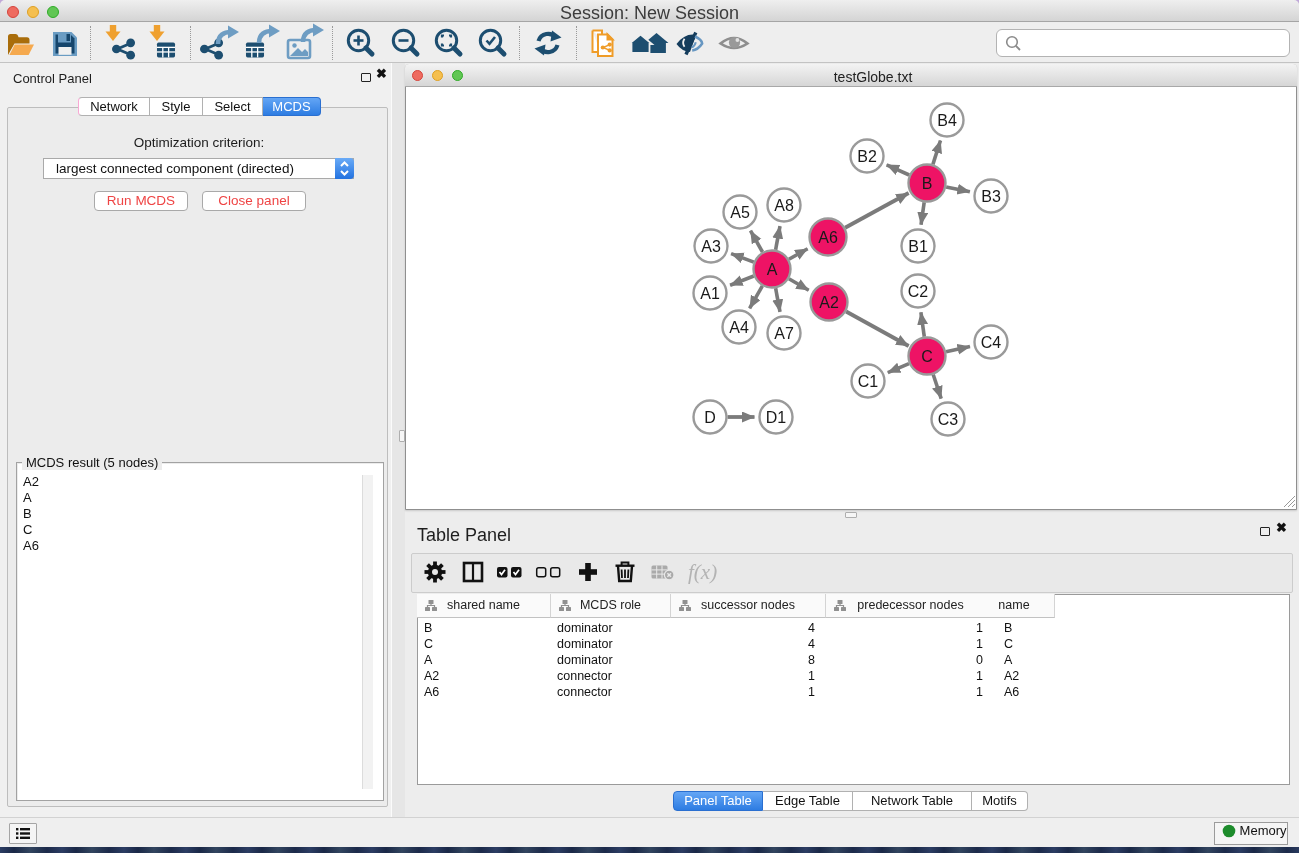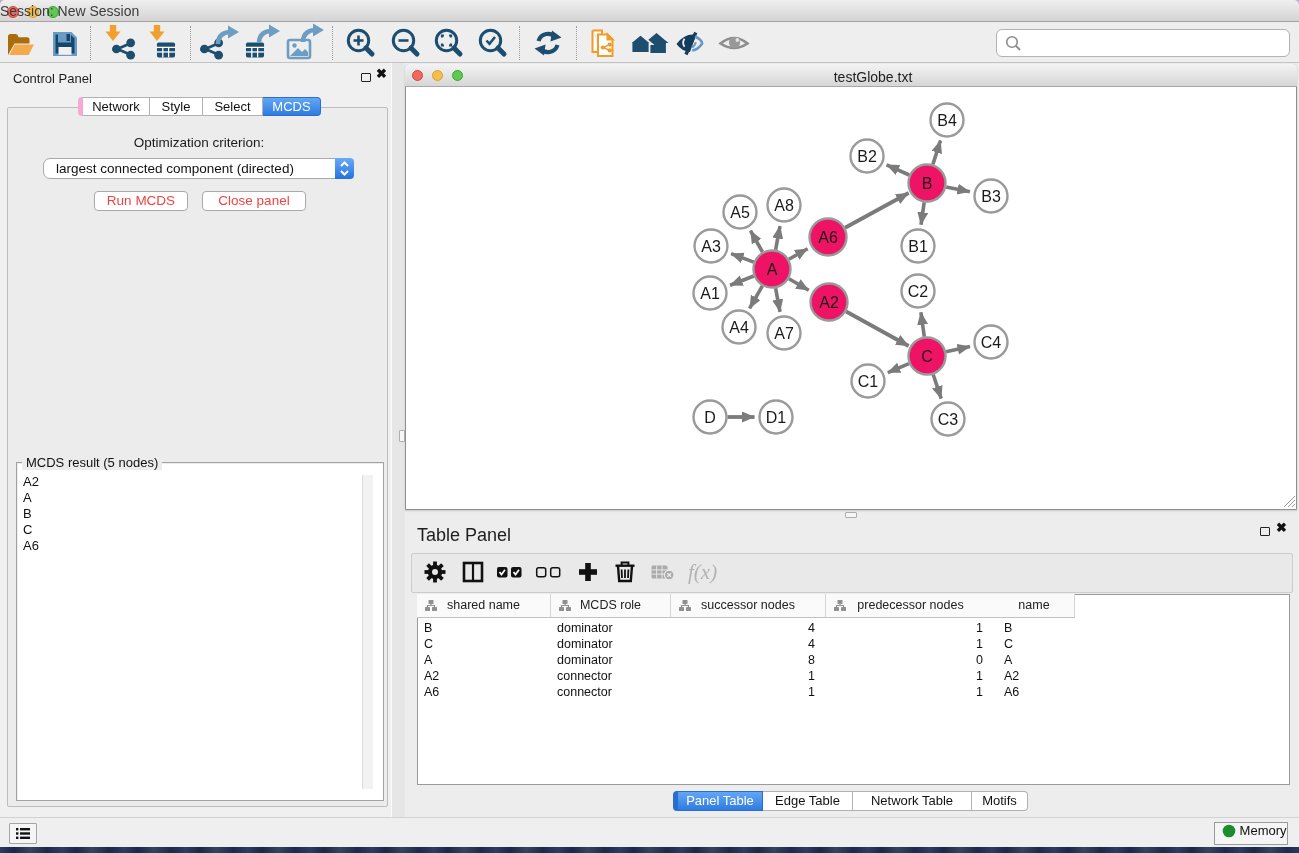--- a/index.html
+++ b/index.html
@@ -3,36 +3,36 @@
 <meta charset="utf-8">
 <style>
 *{margin:0;padding:0;box-sizing:border-box}
 html,body{width:1299px;height:853px;overflow:hidden}
 body{position:relative;font-family:"Liberation Sans",sans-serif;background:#16213c;-webkit-font-smoothing:antialiased}
 .abs{position:absolute}
 #desktoptop{position:absolute;left:0;top:0;width:1299px;height:8px;background:#c0a8d8}
 #appwin{position:absolute;left:0;top:1px;width:1299px;height:846px;background:#ededed;border-radius:5px 5px 3px 3px;overflow:hidden}
 #titlebar{position:absolute;left:0;top:0;width:1299px;height:22px;background:linear-gradient(#efefef,#d4d4d4);border-bottom:1px solid #a5a5a5;border-radius:5px 5px 0 0}
 .tl{position:absolute;border-radius:50%;width:12px;height:12px}
-#title{position:absolute;top:3px;width:100%;text-align:left;font-size:14px;color:#3c3c3c}
+#title{position:absolute;top:3px;width:100%;text-align:center;font-size:18px;color:#3c3c3c}
 #toolbar{position:absolute;left:0;top:23px;width:1299px;height:40px;background:#eeeeee;border-bottom:1px solid #c3c3c3}
 .tdiv{position:absolute;top:26px;height:34px;width:0;border-left:1px dotted #9a9a9a}
 #searchbox{position:absolute;left:996px;top:29px;width:294px;height:28px;background:#fff;border:1px solid #b3b3b3;border-radius:6px}
 
 #cpanel{position:absolute;left:0;top:63px;width:391px;height:754px;background:#f0f0f0}
 #cpaneldiv{position:absolute;left:391px;top:63px;width:14px;height:754px;background:#e6e6e6;border-left:1px solid #fbfbfb}
 #cphead{position:absolute;left:13px;top:71px;font-size:13px;color:#1e1e1e}
 #cpbox{position:absolute;left:7px;top:107px;width:381px;height:700px;border:1px solid #bdbdbd;background:#ececec;border-radius:2px}
 .tabrow{position:absolute;display:flex;font-size:13px}
 .tab{background:#fff;border:1px solid #b1b1b1;border-left:none;color:#111;text-align:center;line-height:17px;height:19px}
-.tab.first{border-left:5px solid #f9a8d4;border-radius:4px 0 0 4px}
+.tab.first{border-left:1px solid #f9a8d4;border-radius:4px 0 0 4px}
 .tab.last{border-radius:0 4px 4px 0}
 .tab.sel{background:linear-gradient(#64a6f5,#2d7ce2);color:#fff;border-color:#2a6fd0}
 #optlabel{position:absolute;left:0;top:135px;width:398px;text-align:center;font-size:13.5px;color:#1b1b1b}
-#dropdown{position:absolute;left:43px;top:158px;width:311px;height:21px;background:#fff;border:1px solid #a9a9a9;border-radius:7px;font-size:13.5px;color:#111;line-height:19px;padding-left:12px}
+#dropdown{position:absolute;left:43px;top:158px;width:311px;height:21px;background:#fff;border:1px solid #a9a9a9;border-radius:0;font-size:13.5px;color:#111;line-height:19px;padding-left:12px}
 #spinner{position:absolute;right:-1px;top:-1px;width:19px;height:21px;border-radius:0 4px 4px 0;background:linear-gradient(#6aabf7,#2272e0)}
 .btn{position:absolute;height:20px;background:#fff;border:1px solid #a9a9a9;border-radius:4px;font-size:13.5px;color:#ef4444;text-align:center;line-height:18px}
 #fieldset{position:absolute;left:16px;top:462px;width:368px;height:339px;border:1px solid #a2a2a2}
 #fslegend{position:absolute;left:5px;top:-8px;background:#ececec;padding:0 4px;font-size:13px;color:#111}
 #fslist{position:absolute;left:1px;top:1px;width:365px;height:336px;background:#fff;font-size:13px;color:#111}
 #fstrack{position:absolute;right:10px;top:11px;width:11px;height:314px;background:#f2f2f2;border-left:1px solid #dcdcdc}
 .li{padding-left:5px;height:16px;line-height:16px}
 
 #netwin{position:absolute;left:405px;top:64px;width:892px;height:446px;background:#fff;border:1px solid #8f8f8f;border-radius:4px 4px 0 0;box-shadow:0 1px 2px rgba(0,0,0,.15)}
 #nettitle{position:absolute;left:0;top:0;width:100%;height:23px;background:linear-gradient(#f3f3f3,#d6d6d6);border-bottom:1px solid #a8a8a8;border-radius:4px 4px 0 0}
@@ -413,21 +413,21 @@
         </g>
       </svg>successor nodes</div>
 <div class="hcell" style="left:421px;top:84px;width:170px"><svg class="abs" style="left:8px;top:6px" width="12" height="12" viewBox="0 0 12 12">
         <g fill="#909090">
           <rect x="3.5" y="0" width="5" height="4" rx="0.5"></rect>
           <rect x="0" y="7" width="5" height="4" rx="0.5"></rect>
           <rect x="7" y="7" width="5" height="4" rx="0.5"></rect>
           <path d="M6,4 L6,5.5 M2.5,7 L2.5,5.5 L9.5,5.5 L9.5,7" stroke="#909090" fill="none" stroke-width="1.2"></path>
         </g>
       </svg>predecessor nodes</div>
-<div class="hcell" style="left:589px;top:84px;width:81px">name</div>
+<div class="hcell" style="left:569px;top:84px;width:81px">name</div>
 
   <div class="trow" style="left:19px;top:110px">B</div>
     <div class="trow" style="left:152px;top:110px">dominator</div>
     <div class="num" style="left:250px;top:110px;width:160px">4</div>
     <div class="num" style="left:420px;top:110px;width:158px">1</div>
     <div class="trow" style="left:599px;top:110px">B</div>
 <div class="trow" style="left:19px;top:126px">C</div>
     <div class="trow" style="left:152px;top:126px">dominator</div>
     <div class="num" style="left:250px;top:126px;width:160px">4</div>
     <div class="num" style="left:420px;top:126px;width:158px">1</div>

